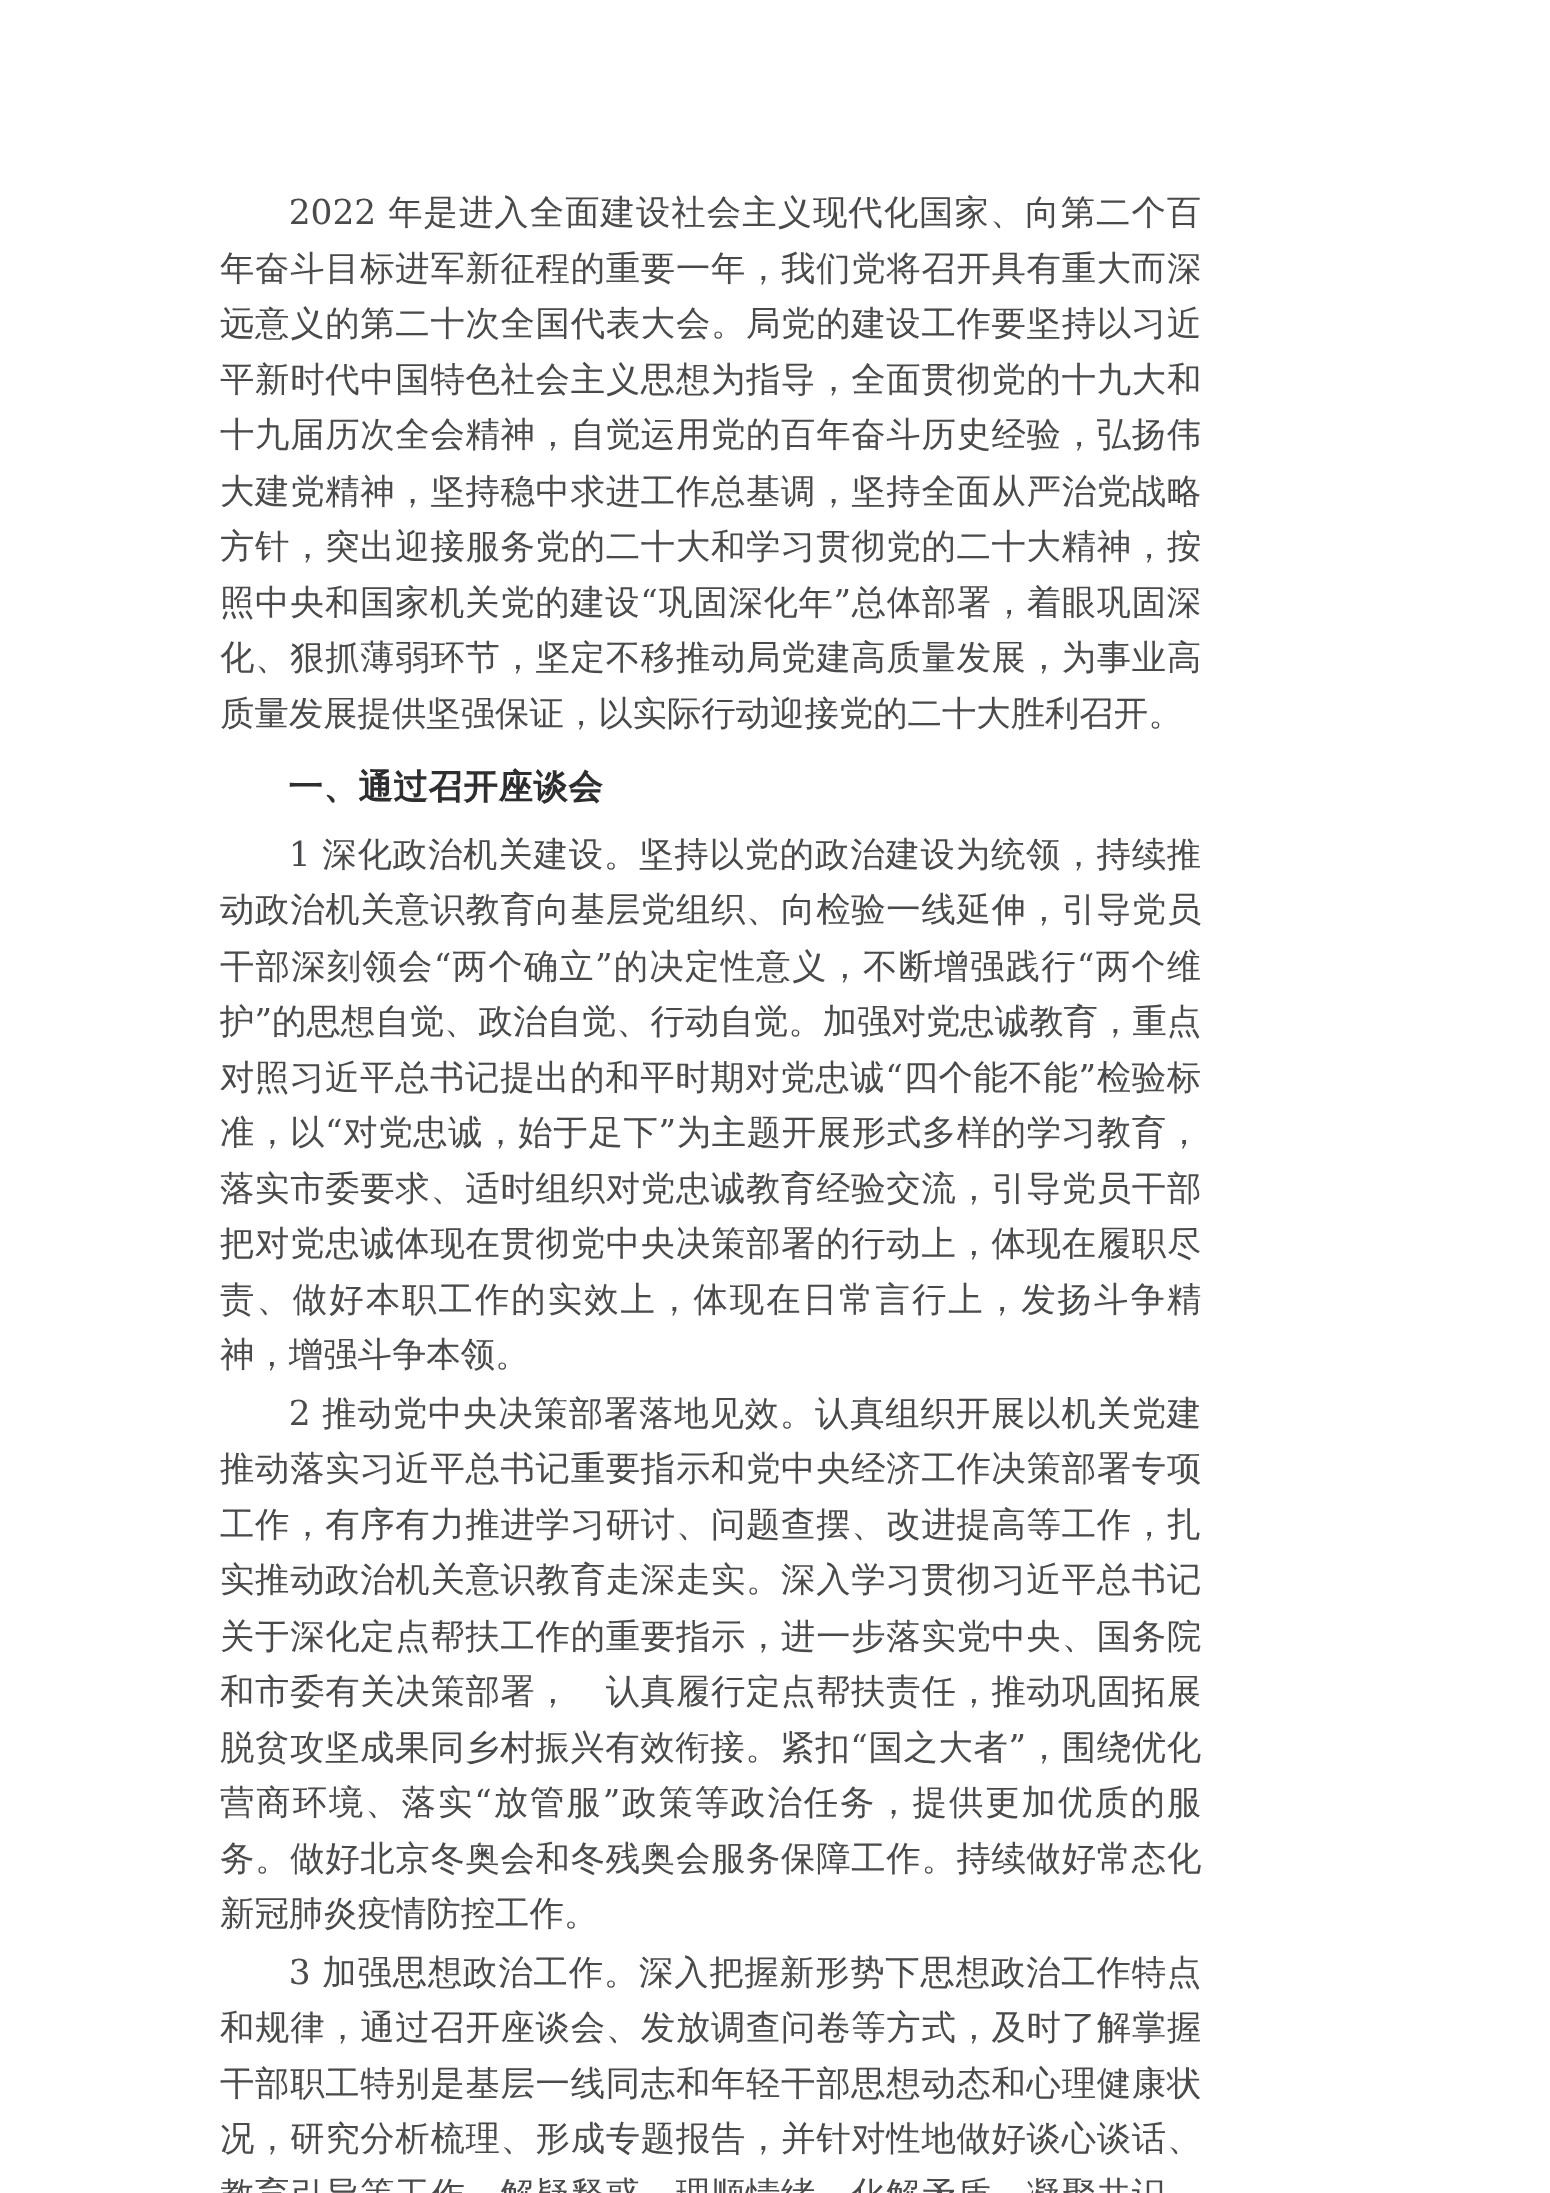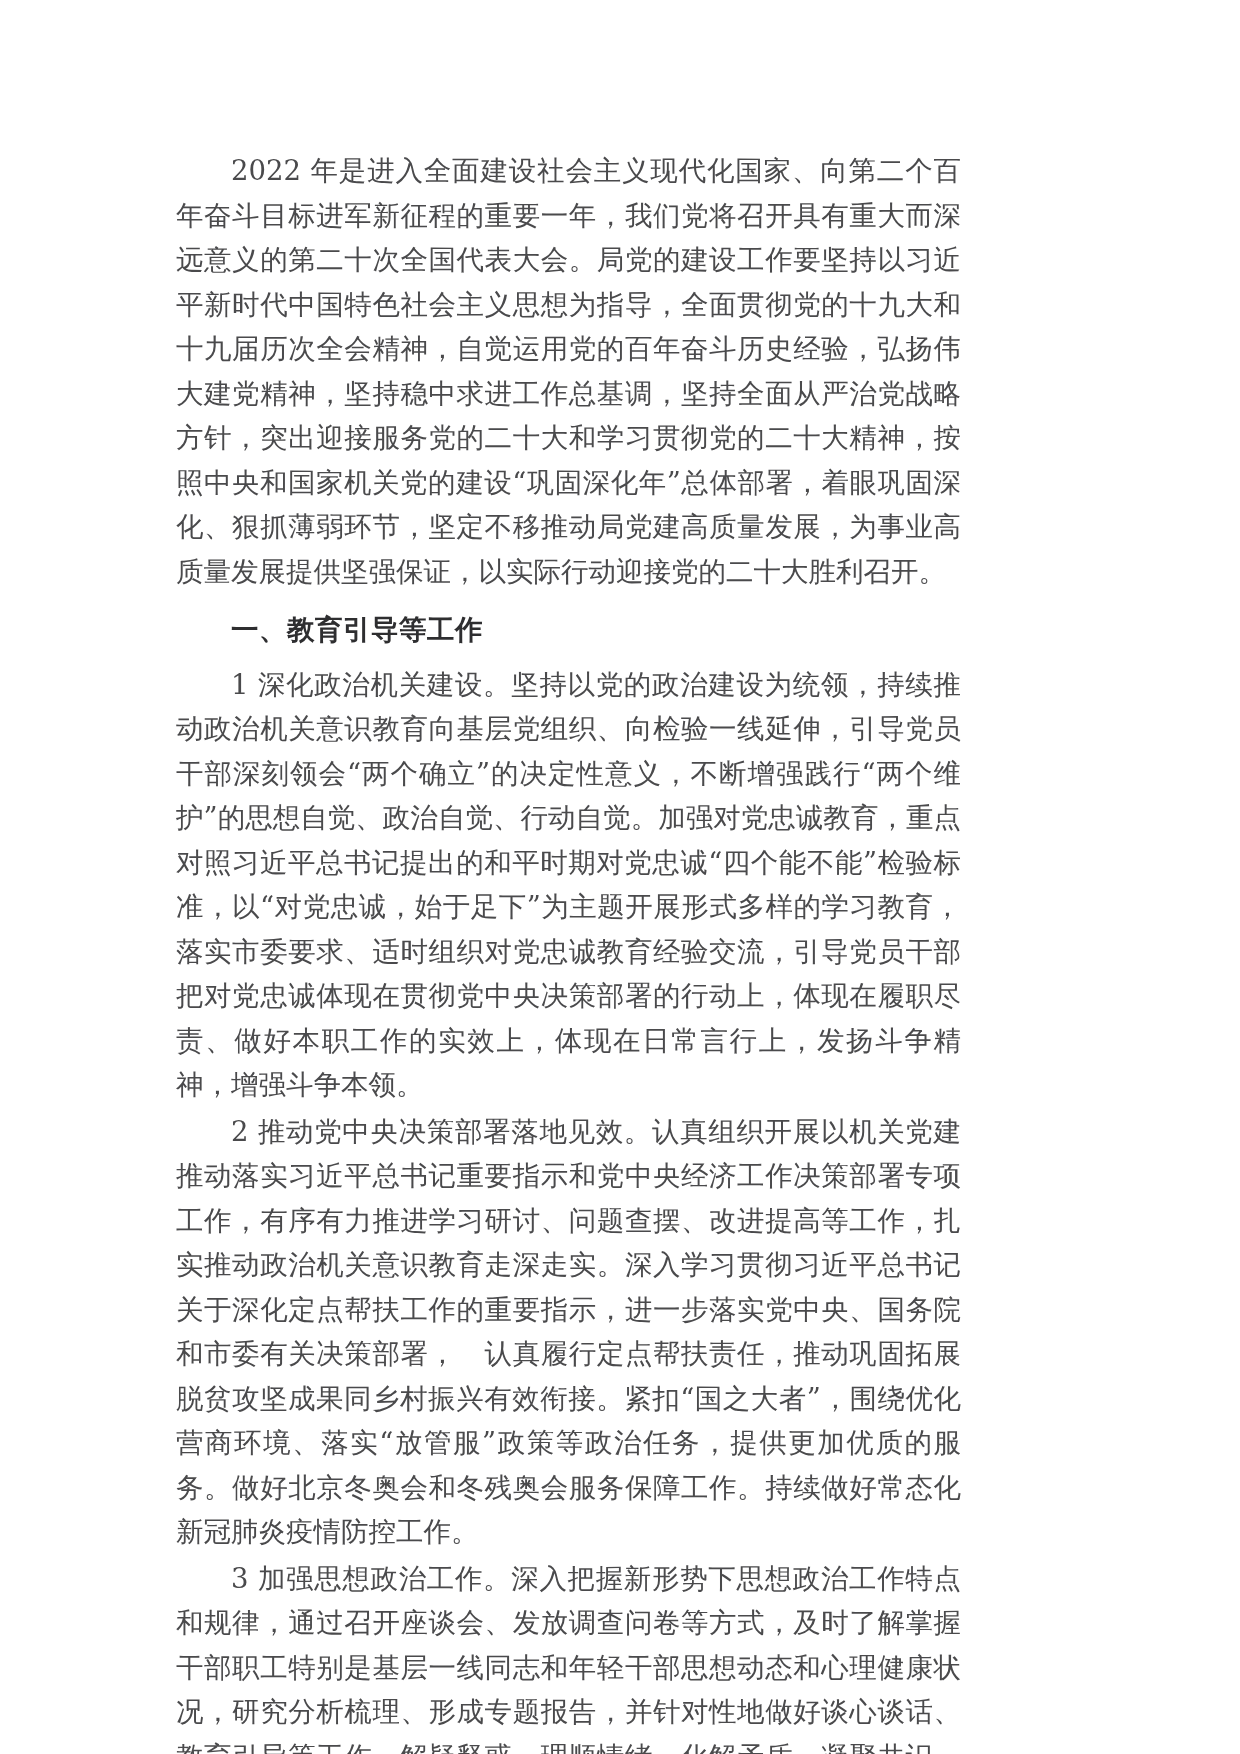--- a/index.html
+++ b/index.html
@@ -54,21 +54,21 @@
   }
 </style>
 </head>
 <body>
 
 <div class="page">
   <div class="content">
 
     <p class="body-text">2022 年是进入全面建设社会主义现代化国家、向第二个百年奋斗目标进军新征程的重要一年，我们党将召开具有重大而深远意义的第二十次全国代表大会。局党的建设工作要坚持以习近平新时代中国特色社会主义思想为指导，全面贯彻党的十九大和十九届历次全会精神，自觉运用党的百年奋斗历史经验，弘扬伟大建党精神，坚持稳中求进工作总基调，坚持全面从严治党战略方针，突出迎接服务党的二十大和学习贯彻党的二十大精神，按照中央和国家机关党的建设“巩固深化年”总体部署，着眼巩固深化、狠抓薄弱环节，坚定不移推动局党建高质量发展，为事业高质量发展提供坚强保证，以实际行动迎接党的二十大胜利召开。</p>
 
-    <h2 class="section-heading">一、教育引导等工作</h2>
+    <h2 class="section-heading">一、通过召开座谈会</h2>
 
     <p class="body-text">1 深化政治机关建设。坚持以党的政治建设为统领，持续推动政治机关意识教育向基层党组织、向检验一线延伸，引导党员干部深刻领会“两个确立”的决定性意义，不断增强践行“两个维护”的思想自觉、政治自觉、行动自觉。加强对党忠诚教育，重点对照习近平总书记提出的和平时期对党忠诚“四个能不能”检验标准，以“对党忠诚，始于足下”为主题开展形式多样的学习教育，落实市委要求、适时组织对党忠诚教育经验交流，引导党员干部把对党忠诚体现在贯彻党中央决策部署的行动上，体现在履职尽责、做好本职工作的实效上，体现在日常言行上，发扬斗争精神，增强斗争本领。</p>
 
     <p class="body-text gap-before">2 推动党中央决策部署落地见效。认真组织开展以机关党建推动落实习近平总书记重要指示和党中央经济工作决策部署专项工作，有序有力推进学习研讨、问题查摆、改进提高等工作，扎实推动政治机关意识教育走深走实。深入学习贯彻习近平总书记关于深化定点帮扶工作的重要指示，进一步落实党中央、国务院和市委有关决策部署，　认真履行定点帮扶责任，推动巩固拓展脱贫攻坚成果同乡村振兴有效衔接。紧扣“国之大者”，围绕优化营商环境、落实“放管服”政策等政治任务，提供更加优质的服务。做好北京冬奥会和冬残奥会服务保障工作。持续做好常态化新冠肺炎疫情防控工作。</p>
 
     <p class="body-text gap-before">3 加强思想政治工作。深入把握新形势下思想政治工作特点和规律，通过召开座谈会、发放调查问卷等方式，及时了解掌握干部职工特别是基层一线同志和年轻干部思想动态和心理健康状况，研究分析梳理、形成专题报告，并针对性地做好谈心谈话、教育引导等工作，解疑释惑、理顺情绪、化解矛盾、凝聚共识，切实把解决思想问题同解决实际问题结合起来，汇聚起团结干事的强大正能量。</p>
 
   </div>
 </div>
 

